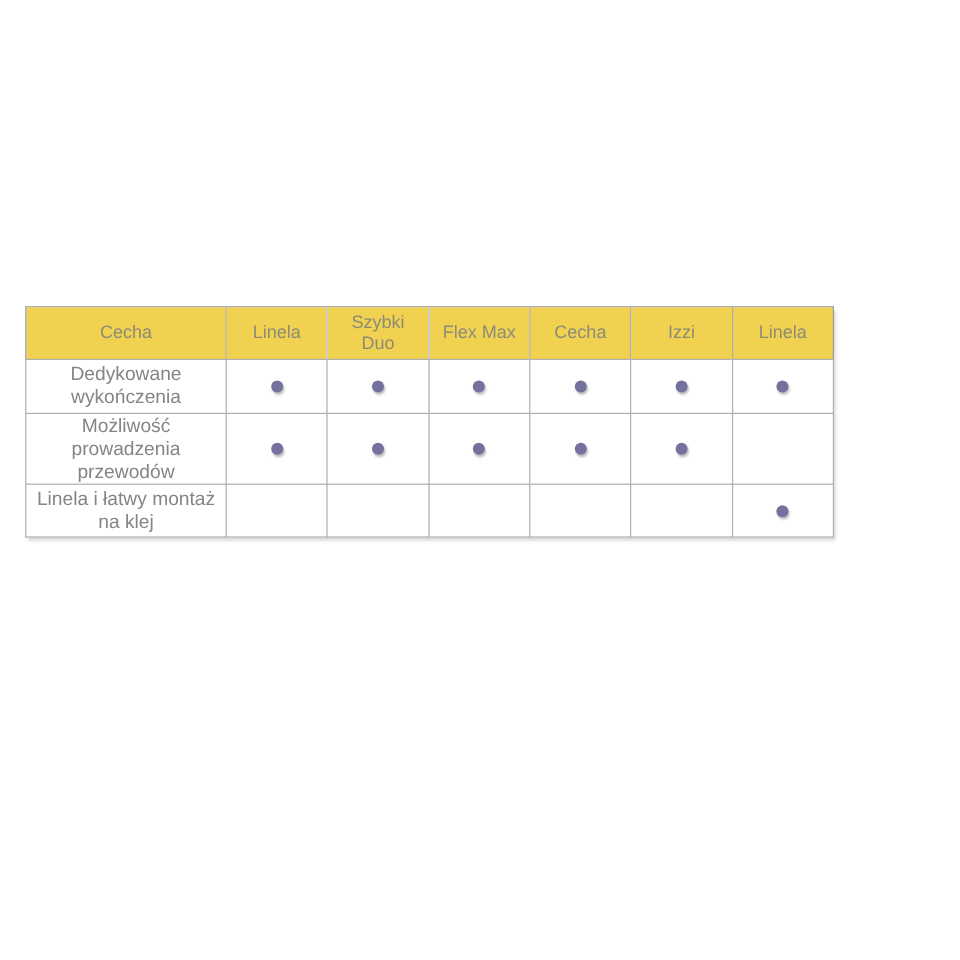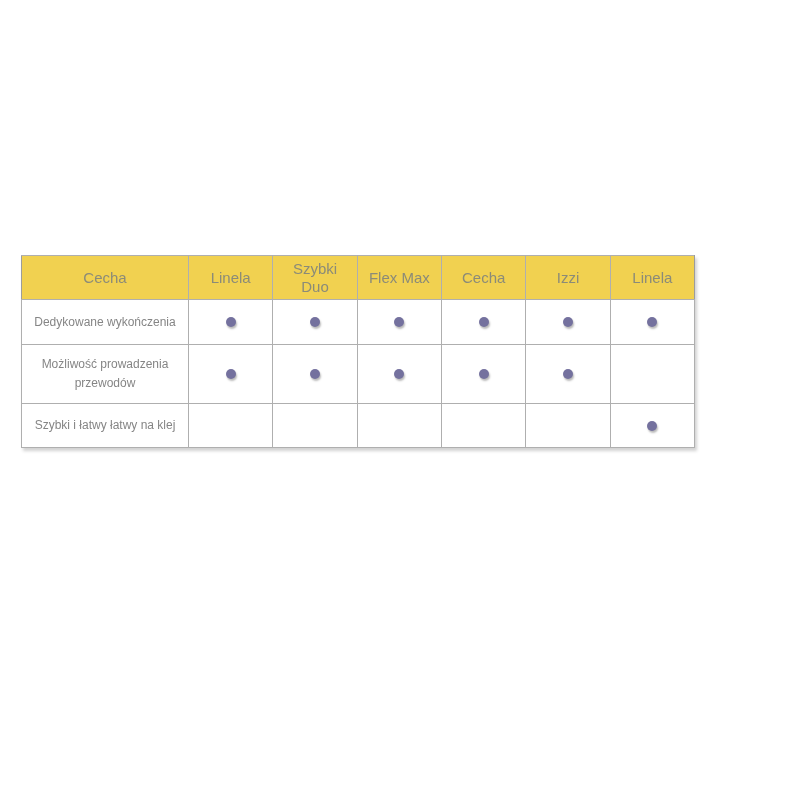--- a/index.html
+++ b/index.html
@@ -36,21 +36,21 @@
     color:var(--header-text);
     font-weight:400;font-size:15px;line-height:18px;
     height:43px;padding:0 10px;
     border-color:#a9a489;
     border-top-color:var(--outer-border);
   }
   thead th:first-child{border-left-color:var(--outer-border);}
   thead th:last-child{border-right-color:var(--outer-border);}
   tbody td{
     color:var(--body-text);
-    font-size:12px;line-height:19px;
+    font-size:16px;line-height:19px;
     padding:0 4px;
     margin-left:36px;
   }
   tbody tr:nth-child(1) td{height:44px;}
   tbody tr:nth-child(2) td{height:58px;}
   tbody tr:nth-child(3) td{height:43px;}
   tbody tr:nth-child(4) td{height:39px;}
   tbody tr:nth-child(5) td{height:44px;}
   .dot{
     display:inline-block;width:10px;height:10px;border-radius:50%;
@@ -91,21 +91,21 @@
         <tr>
           <td class="feature">Możliwość prowadzenia przewodów</td>
           <td><span class="dot"></span></td>
           <td><span class="dot"></span></td>
           <td><span class="dot"></span></td>
           <td><span class="dot"></span></td>
           <td><span class="dot"></span></td>
           <td></td>
         </tr>
         <tr>
-          <td class="feature">Szybki i łatwy łatwy na klej</td>
+          <td class="feature">Linela i łatwy montaż na klej</td>
           <td></td>
           <td></td>
           <td></td>
           <td></td>
           <td></td>
           <td><span class="dot"></span></td>
         </tr>
       </tbody>
   </table>
 </div>

